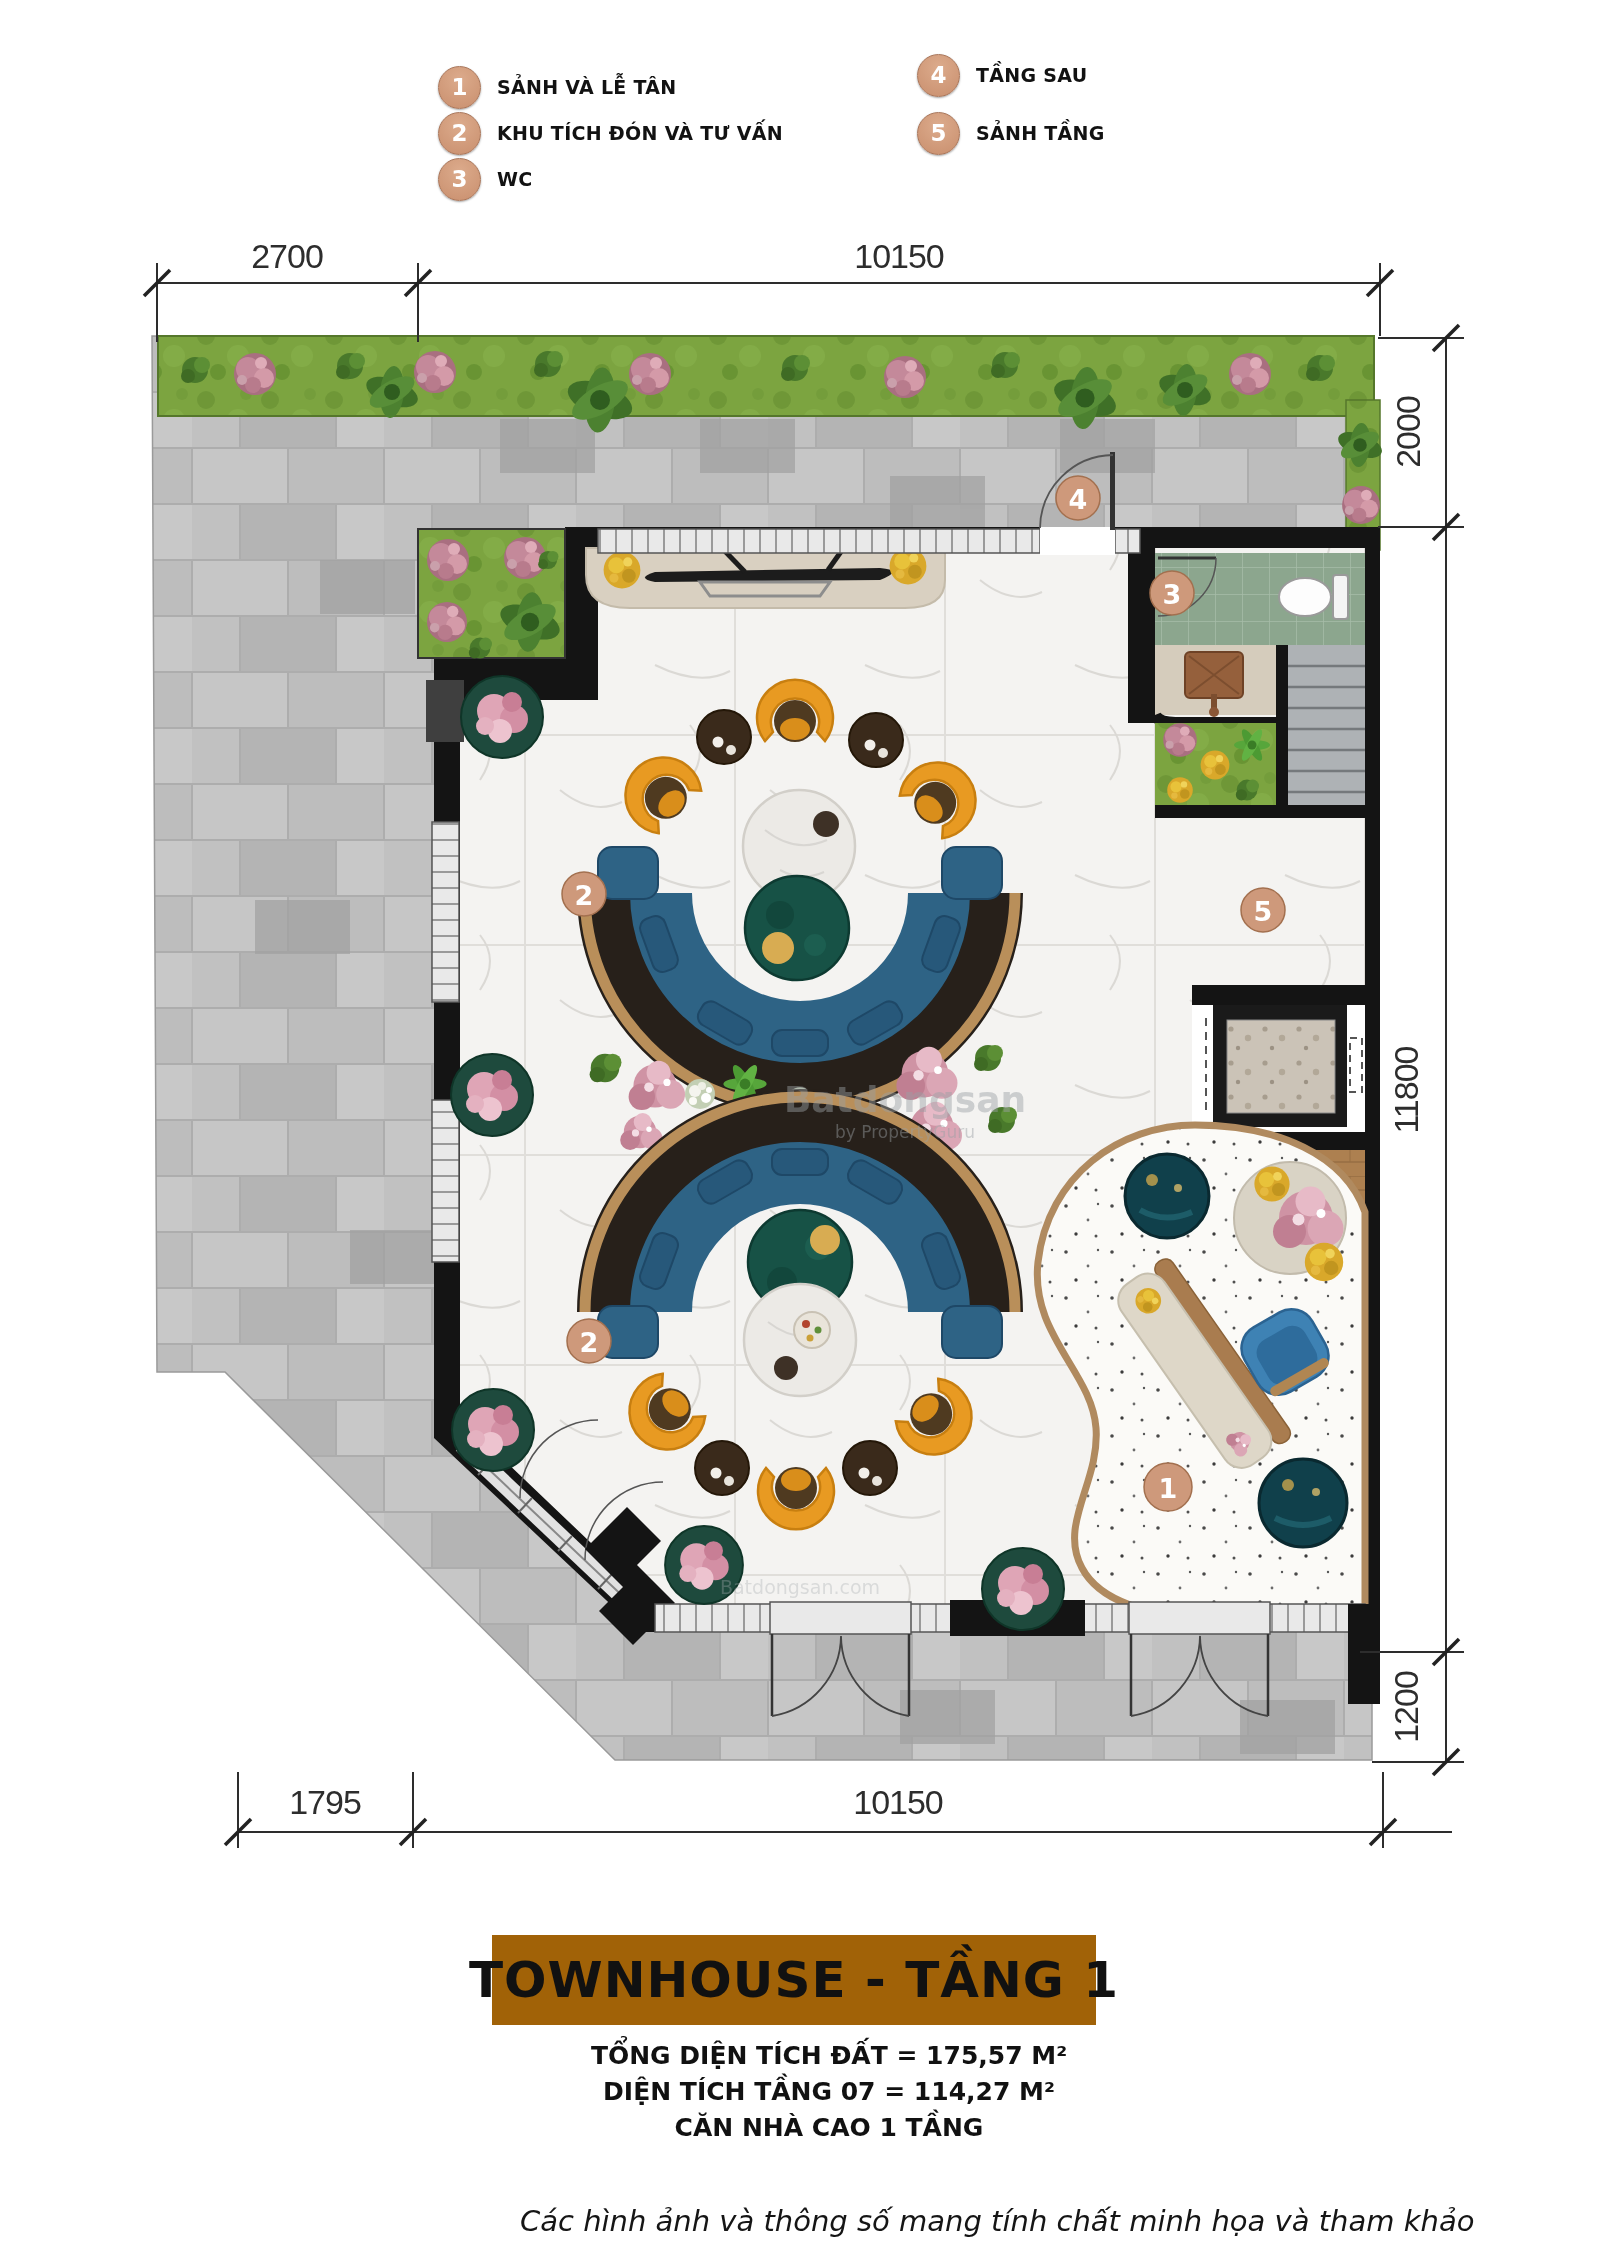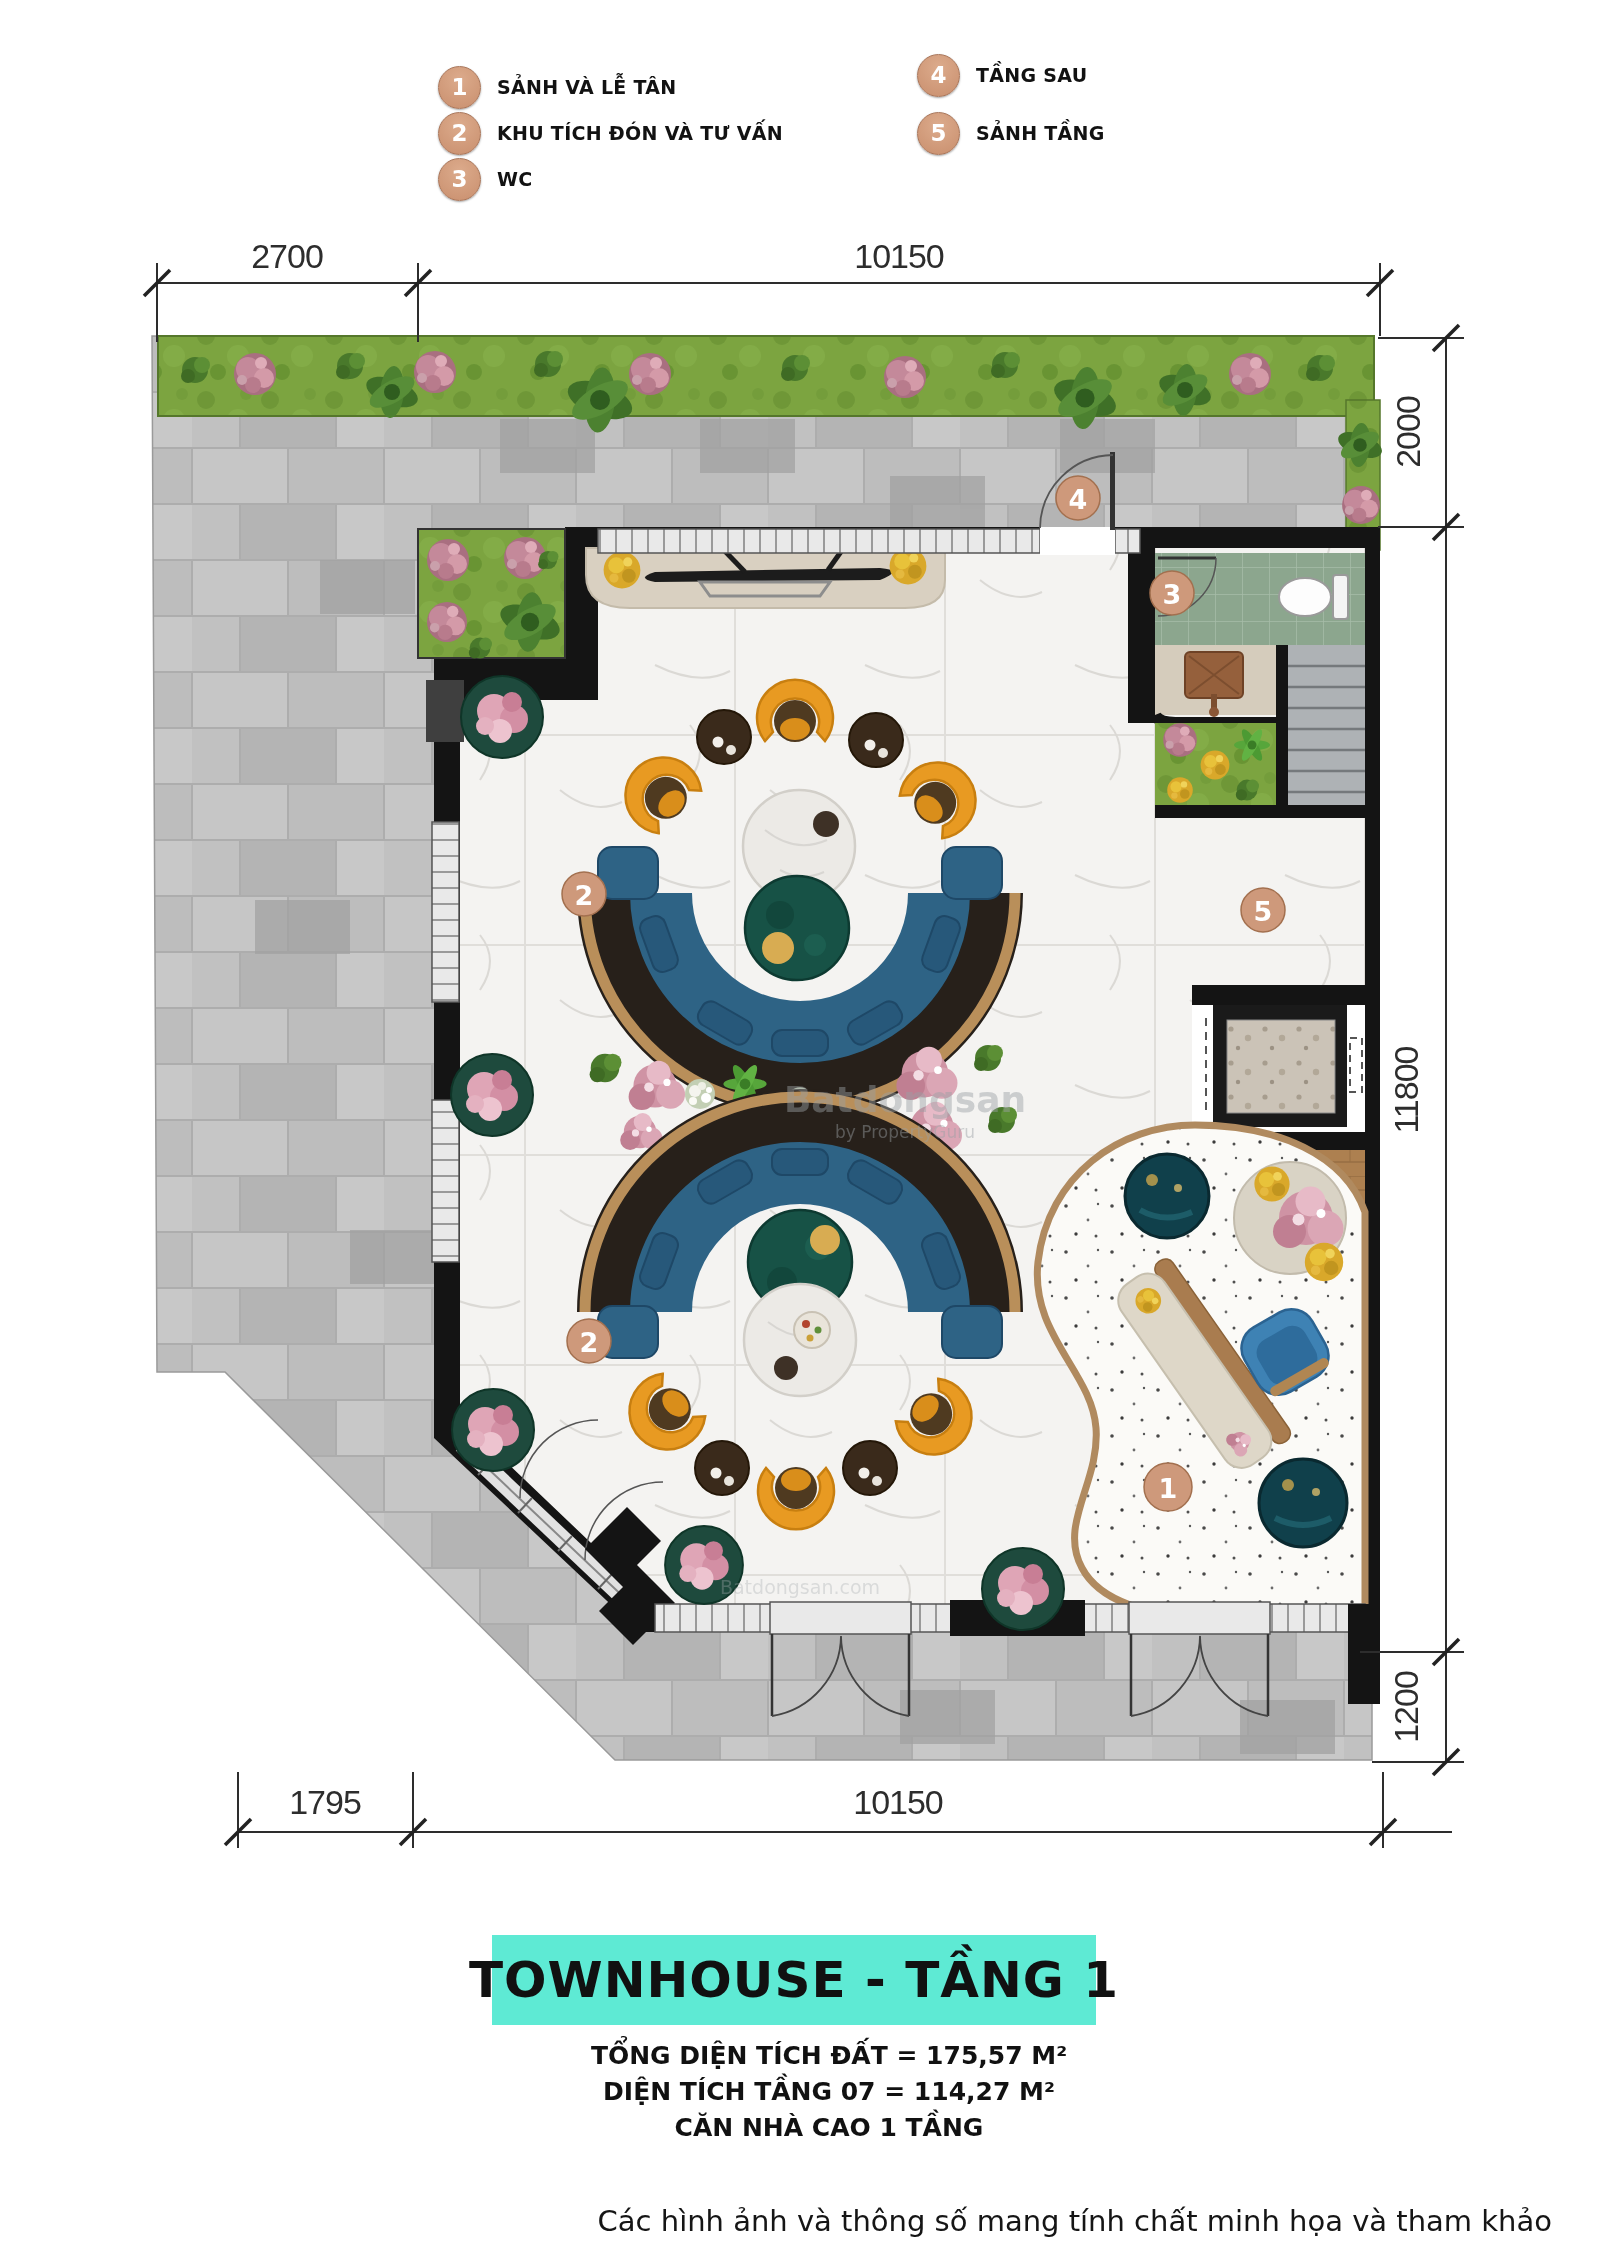--- a/index.html
+++ b/index.html
@@ -6,27 +6,27 @@
   body{width:1600px;height:2262px;background:#fff;position:relative;overflow:hidden;
        font-family:"DejaVu Sans","Liberation Sans",sans-serif;}
   .plan-svg{position:absolute;left:0;top:0;}
   
   .legend-item{position:absolute;display:flex;align-items:center;gap:16px;height:42px;}
   .legend-num{width:41px;height:41px;border-radius:50%;background:radial-gradient(circle at 50% 30%,#dcab8c,#c98f6e);
       border:1px solid #a9765a;color:#fff;font-weight:bold;font-size:23px;display:flex;align-items:center;
       justify-content:center;box-shadow:0 1px 2px rgba(0,0,0,.35);flex:0 0 auto;}
   .legend-label{font-size:19px;font-weight:700;color:#121212;letter-spacing:.3px;white-space:nowrap;}
   
-  .banner{position:absolute;left:492px;top:1935px;width:604px;height:90px;background:#5eead4;
+  .banner{position:absolute;left:492px;top:1935px;width:604px;height:90px;background:#a16207;
       display:flex;align-items:center;justify-content:center;}
   .banner-text{font-size:50px;font-weight:700;color:#111;letter-spacing:1px;white-space:nowrap;}
   .stats{position:absolute;left:429px;top:2038px;width:800px;text-align:center;color:#111;}
   .stats div{font-size:25px;font-weight:700;line-height:36px;white-space:nowrap;}
-  .disclaimer{position:absolute;left:520px;top:2204px;width:1032px;text-align:right;font-size:29px;
-      color:#151515;white-space:nowrap;}
+  .disclaimer{position:absolute;left:520px;top:2204px;width:1032px;text-align:left;font-size:29px;
+      font-style:italic;color:#151515;white-space:nowrap;}
   
   .dim{font-size:34px;fill:#2d2d2d;text-anchor:middle;font-family:"Liberation Sans",sans-serif;letter-spacing:-1px;}
   .mk{fill:#CE997B;stroke:#a3704f;stroke-width:1.5;}
   .mkt{fill:#fff;font-size:27px;font-weight:bold;text-anchor:middle;dominant-baseline:central;}
   .wm1{font-size:36px;font-weight:bold;fill:#9aa0a4;text-anchor:middle;}
   .wm2{font-size:17px;fill:#9aa0a4;text-anchor:middle;}
   .wm3{font-size:19px;fill:#a8adb0;text-anchor:middle;}
 </style>
 </head>
 <body>

